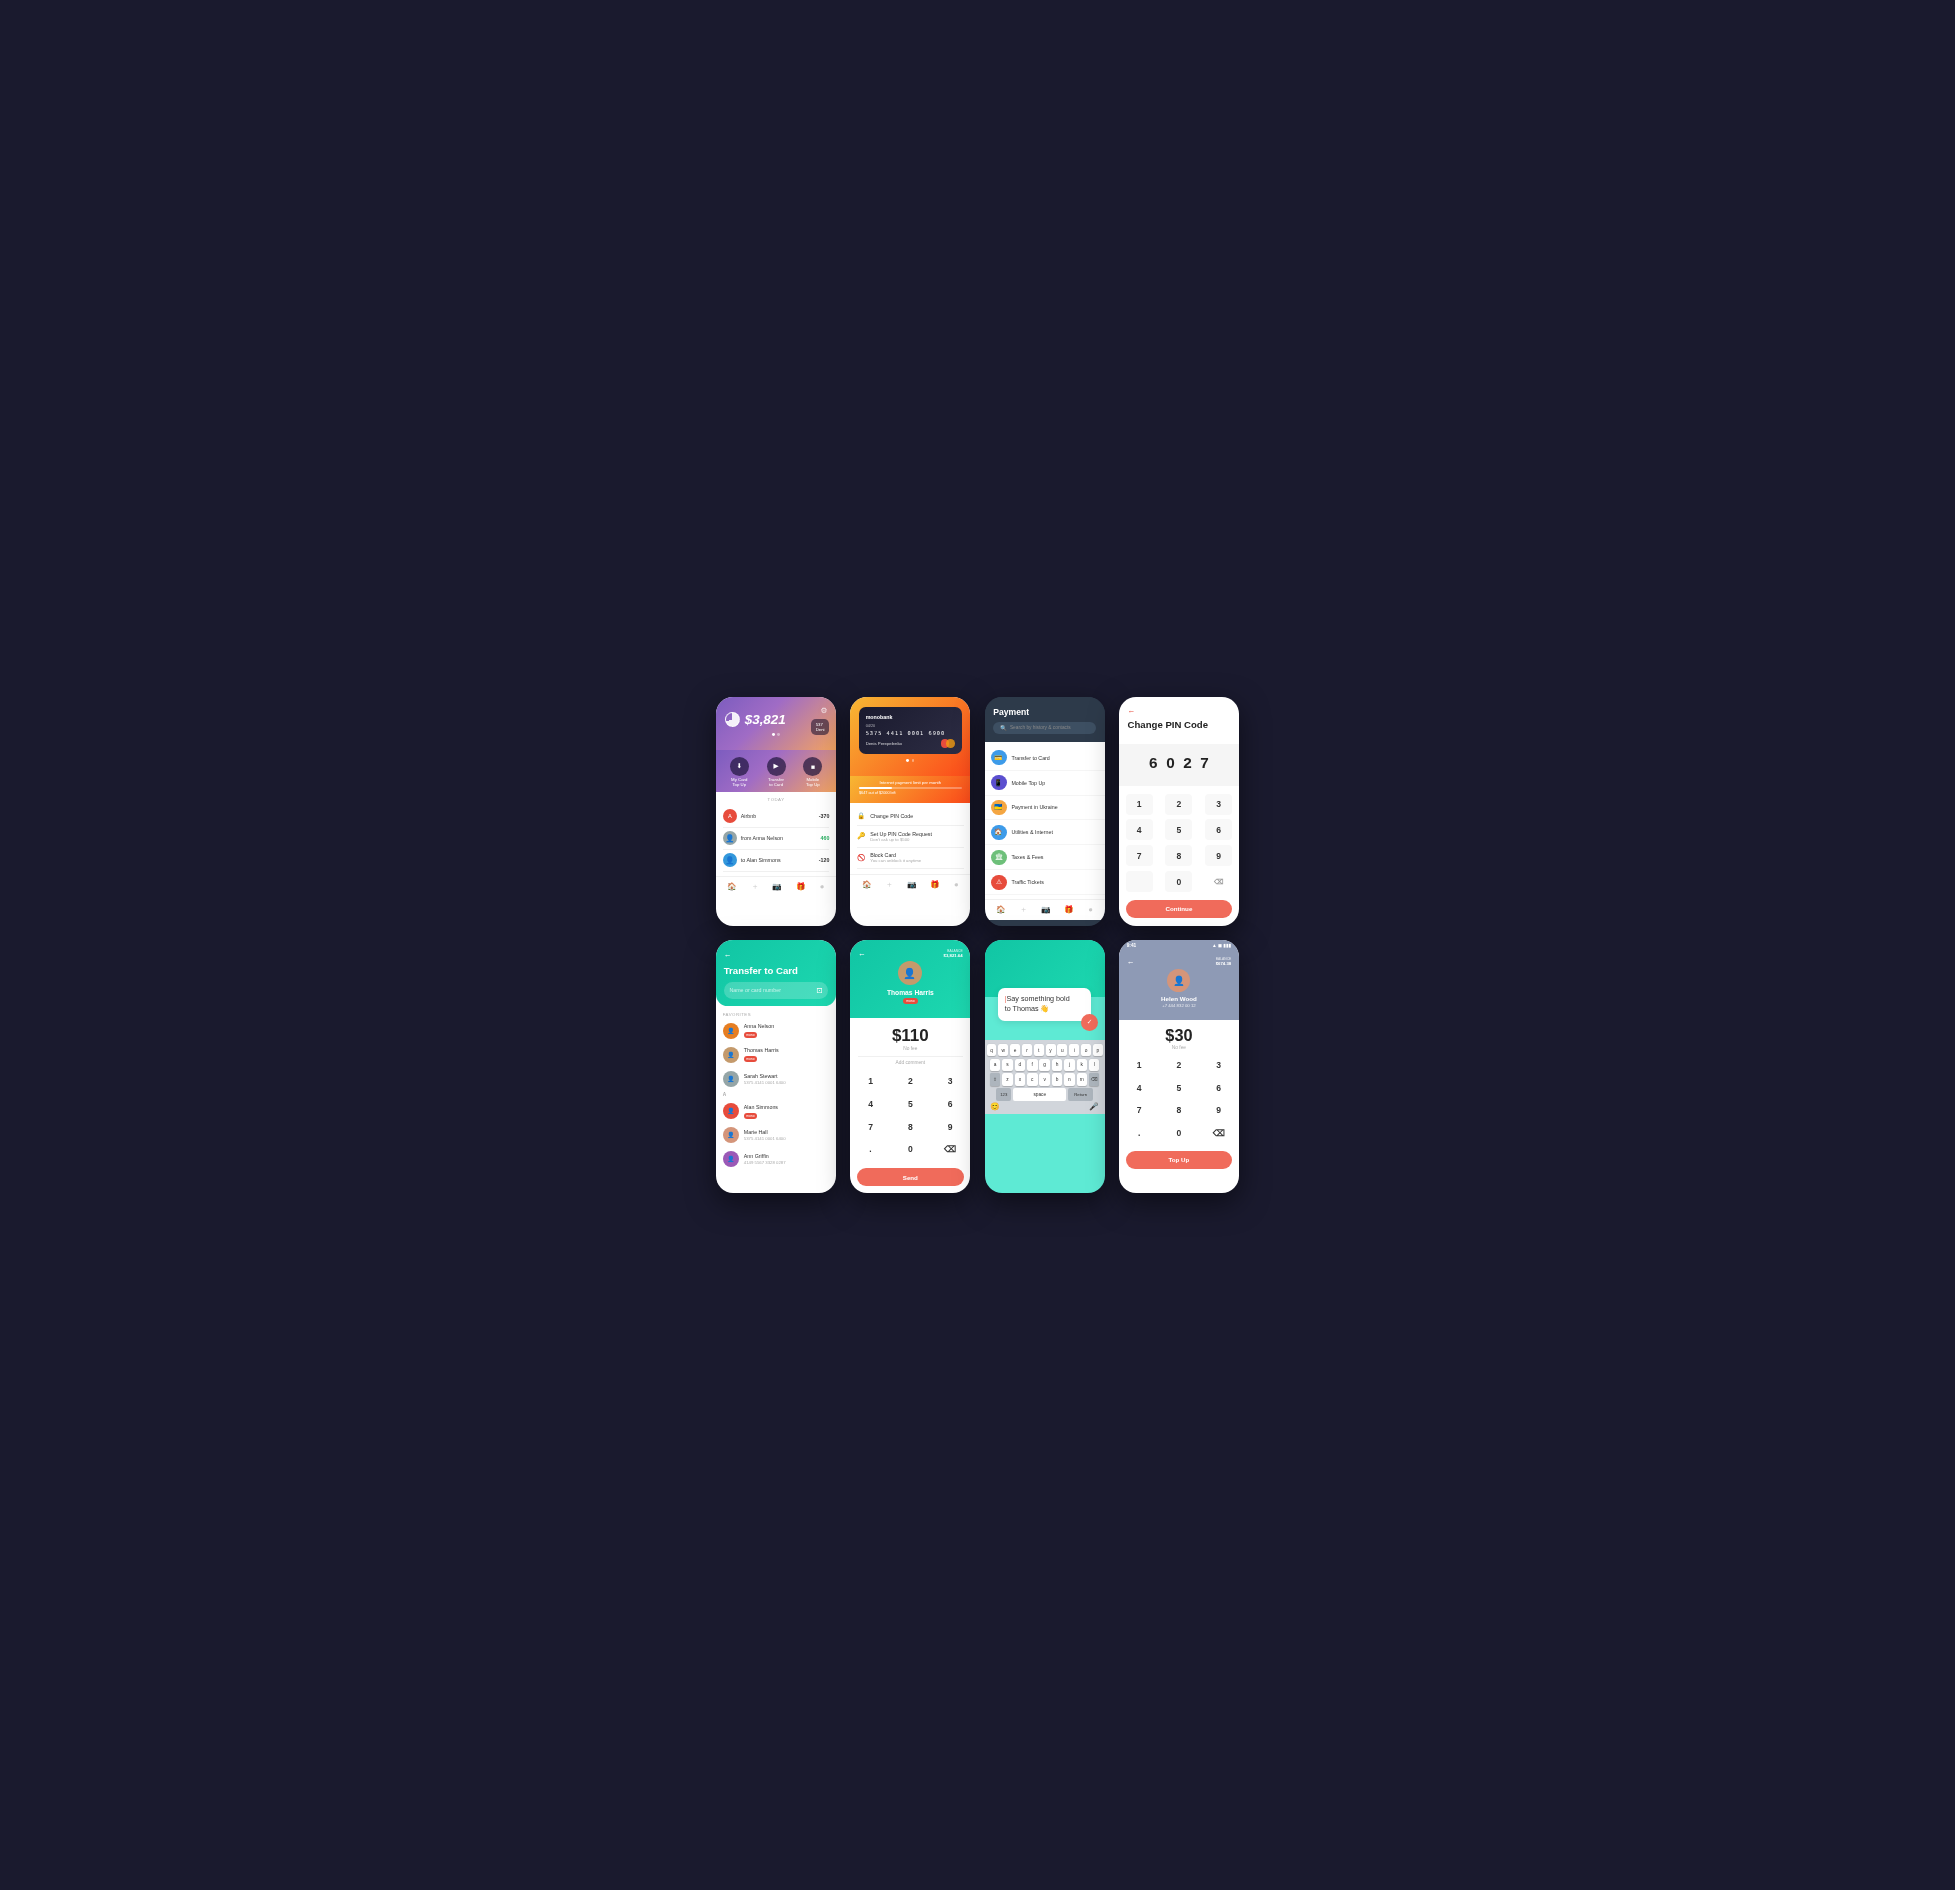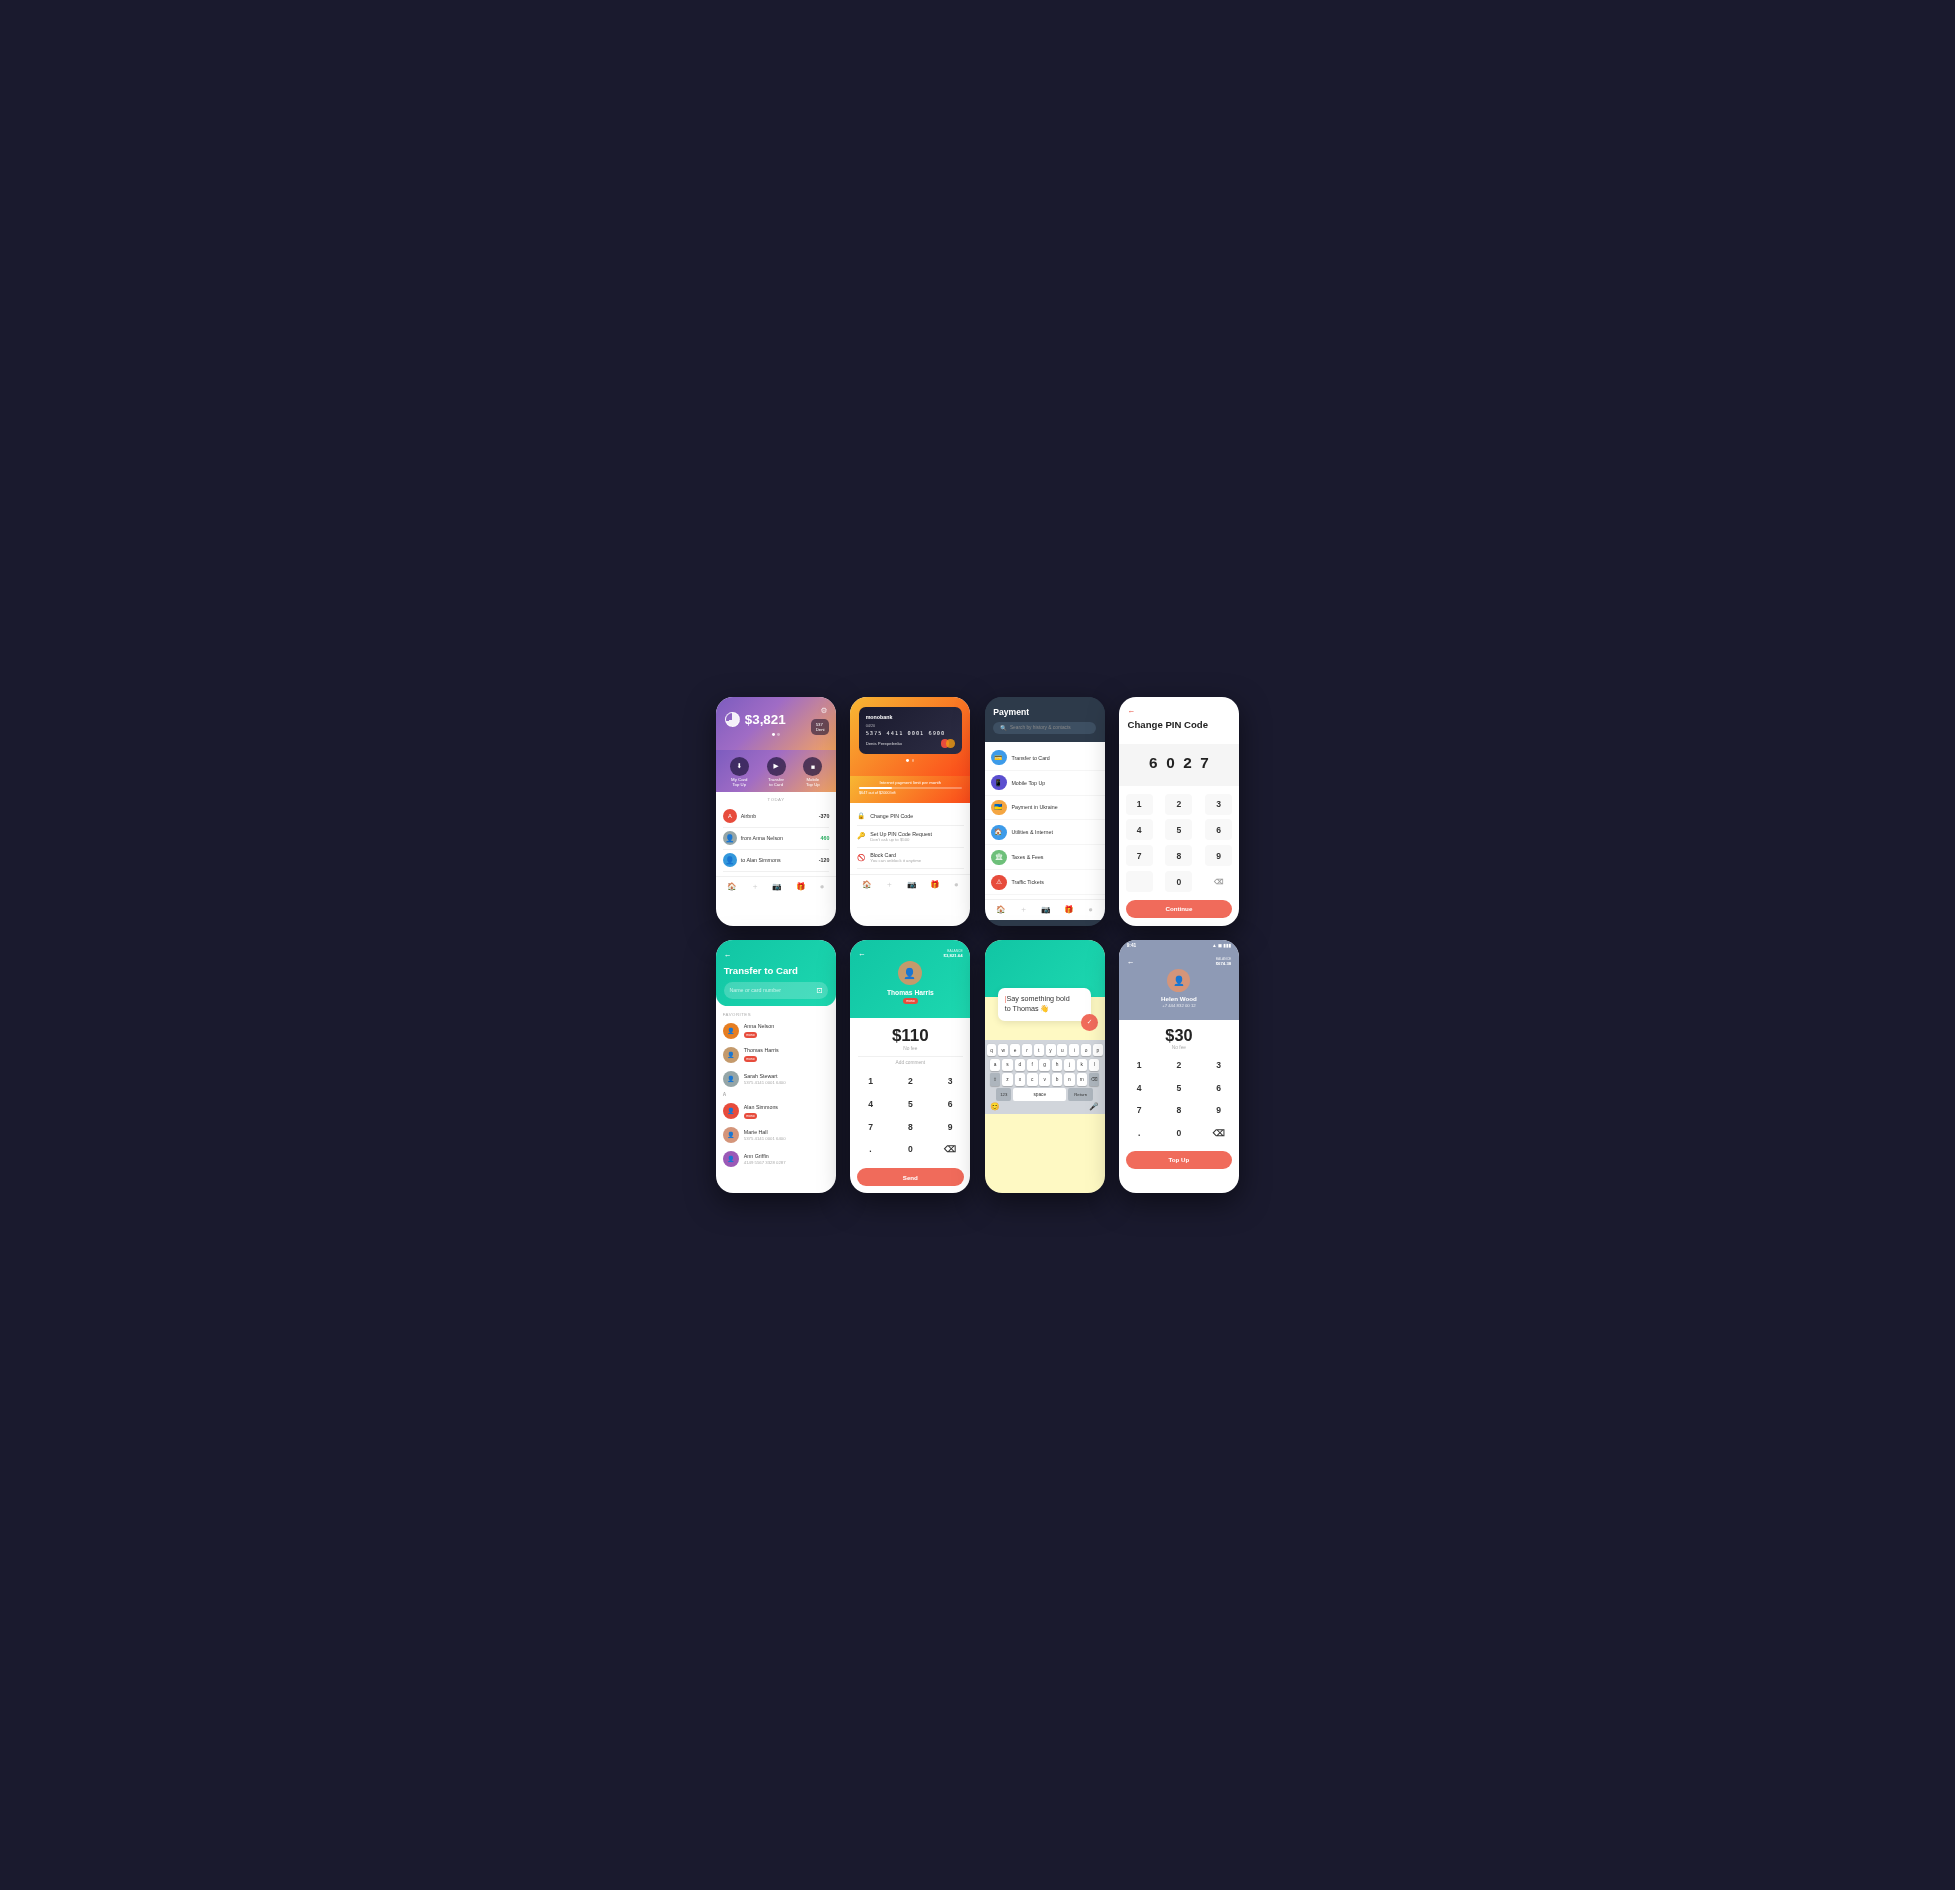--- a/index.html
+++ b/index.html
@@ -54,20 +54,21 @@
     .s1-pie {
       width: 15.3px;
       height: 15.3px;
       border-radius: 50%;
       border: 1.4px solid rgba(255,255,255,0.8);
       background: conic-gradient(rgba(255,255,255,0.9) 0% 70%, transparent 70%);
     }
     .s1-amount {
       font-size: 13.4px;
       font-weight: 700;
+      font-style: italic;
     }
     .s1-card-preview {
       position: absolute;
       right: 6.7px;
       top: 21.5px;
       background: rgba(30,20,50,0.6);
       border-radius: 4.8px;
       padding: 2.9px 4.8px;
       color: white;
       font-size: 4.3px;
@@ -566,21 +567,21 @@
       background: #f06b5b;
       border-radius: 12px;
       padding: 5.3px;
       text-align: center;
       color: white;
       font-size: 6.2px;
       font-weight: 600;
     }
 
     
-    .screen7 { background: #fef9c3; }
+    .screen7 { background: #5eead4; }
     .s7-top {
       background: linear-gradient(135deg, #11c5a4 0%, #1dd8b0 100%);
       padding: 9.6px 7.7px 14.3px;
       min-height: 57px;
     }
     .s7-message-area {
       margin: -9.6px 6.7px 0;
       background: white;
       border-radius: 6.7px;
       padding: 6.7px;

